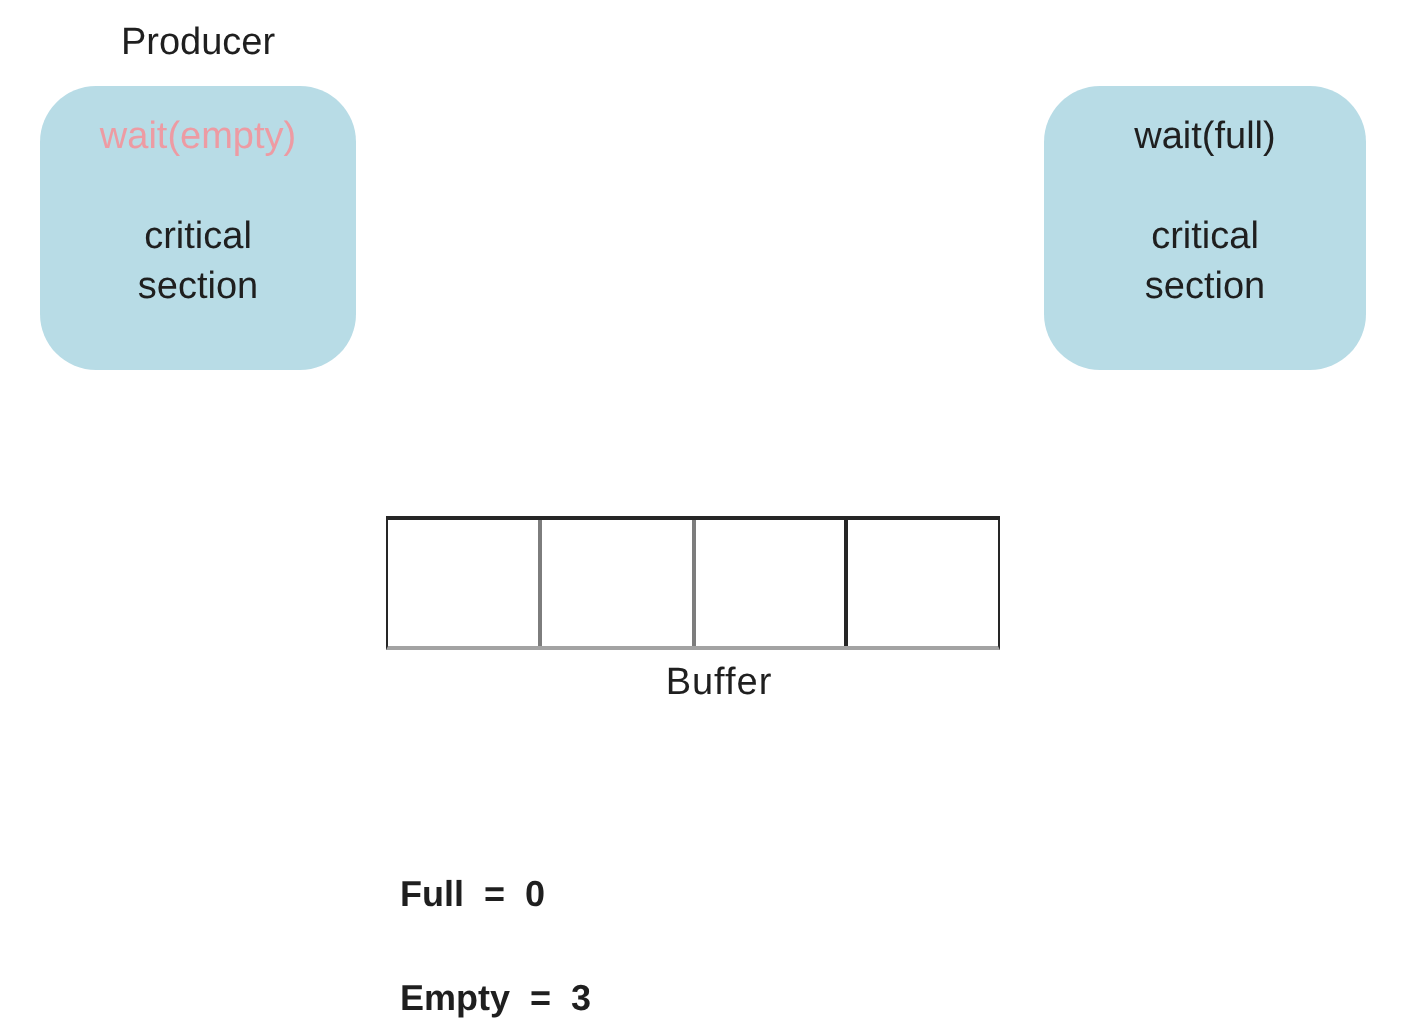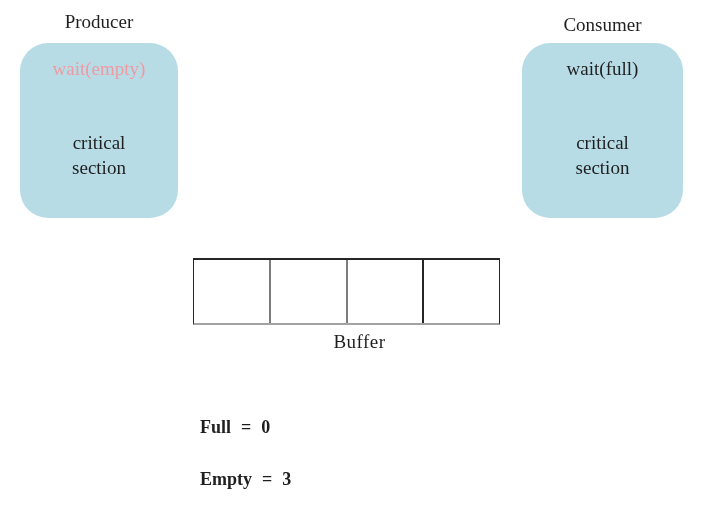--- a/index.html
+++ b/index.html
@@ -1,57 +1,57 @@
 <!DOCTYPE html>
 <html style="--background: #ffffff; --box_fill: #b8dce6; --highlight_text: #ed9ba3; --text: #1f1f1f;"><head>
 <meta charset="utf-8">
 <style>
   html, body { margin: 0; padding: 0; background: #fff; }
   .page {
     position: relative;
     width: 704px;
     height: 514px;
     background: var(--background, #ffffff);
-    font-family: Liberation Serif, serif;
+    font-family: Liberation Sans, sans-serif;
     color: var(--text, #1f1f1f);
     overflow: hidden;
   }
 
   
   .process-title {
     position: absolute;
     text-align: center;
     font-size: 19px;
     line-height: 24px;
     white-space: nowrap;
   }
   .title-producer { left: 20px; top: 10px; width: 158px; }
   .title-consumer { left: 522px; top: 13px; width: 161px; }
 
   
   .process-box {
     position: absolute;
     top: 43px;
-    height: 175px;
+    height: 142px;
     background: var(--box_fill, #b8dce6);
     border-radius: 28px;
   }
   .box-producer { left: 20px; width: 158px; }
   .box-consumer { left: 522px; width: 161px; }
 
   .step {
     position: absolute;
     left: 0; right: 0;
     text-align: center;
     font-size: 19px;
     line-height: 24px;
     white-space: nowrap;
   }
   .step-wait    { top: 14px; }
-  .step-critical{ top: 63px; line-height: 25px; white-space: normal; margin-top: 24px; }
+  .step-critical{ top: 63px; line-height: 25px; white-space: normal; }
   .step-signal  { top: 137px; }
   .highlight    { color: var(--highlight_text, #ed9ba3); }
 
   
   .buffer-row {
     position: absolute;
     left: 193px; top: 258px;
     width: 307px; height: 67px;
     display: flex;
     box-sizing: border-box;
@@ -75,40 +75,40 @@
 
   
   .counter {
     position: absolute;
     left: 200px;
     display: inline-flex;
     align-items: baseline;
     font-size: 18px;
     font-weight: bold;
     white-space: nowrap;
+    margin-top: 20px;
   }
   .counter span + span { margin-left: 10px; }
   .counter-full  { top: 417px; }
   .counter-empty { top: 469px; }
 </style>
 </head>
 <body>
 
 <div class="page">
 
   <div class="process-title title-producer">Producer</div>
   <div class="process-box box-producer">
     <div class="step step-wait highlight">wait(empty)</div>
     <div class="step step-critical">
       <div>critical</div>
       <div>section</div>
     </div>
   </div>
 
-  <div class="process-title title-consumer">Consumer</div>
   <div class="process-box box-consumer">
     <div class="step step-wait">wait(full)</div>
     <div class="step step-critical">
       <div>critical</div>
       <div>section</div>
     </div>
   </div>
 
   <div class="buffer-row">
       <div class="buffer-cell"></div>

